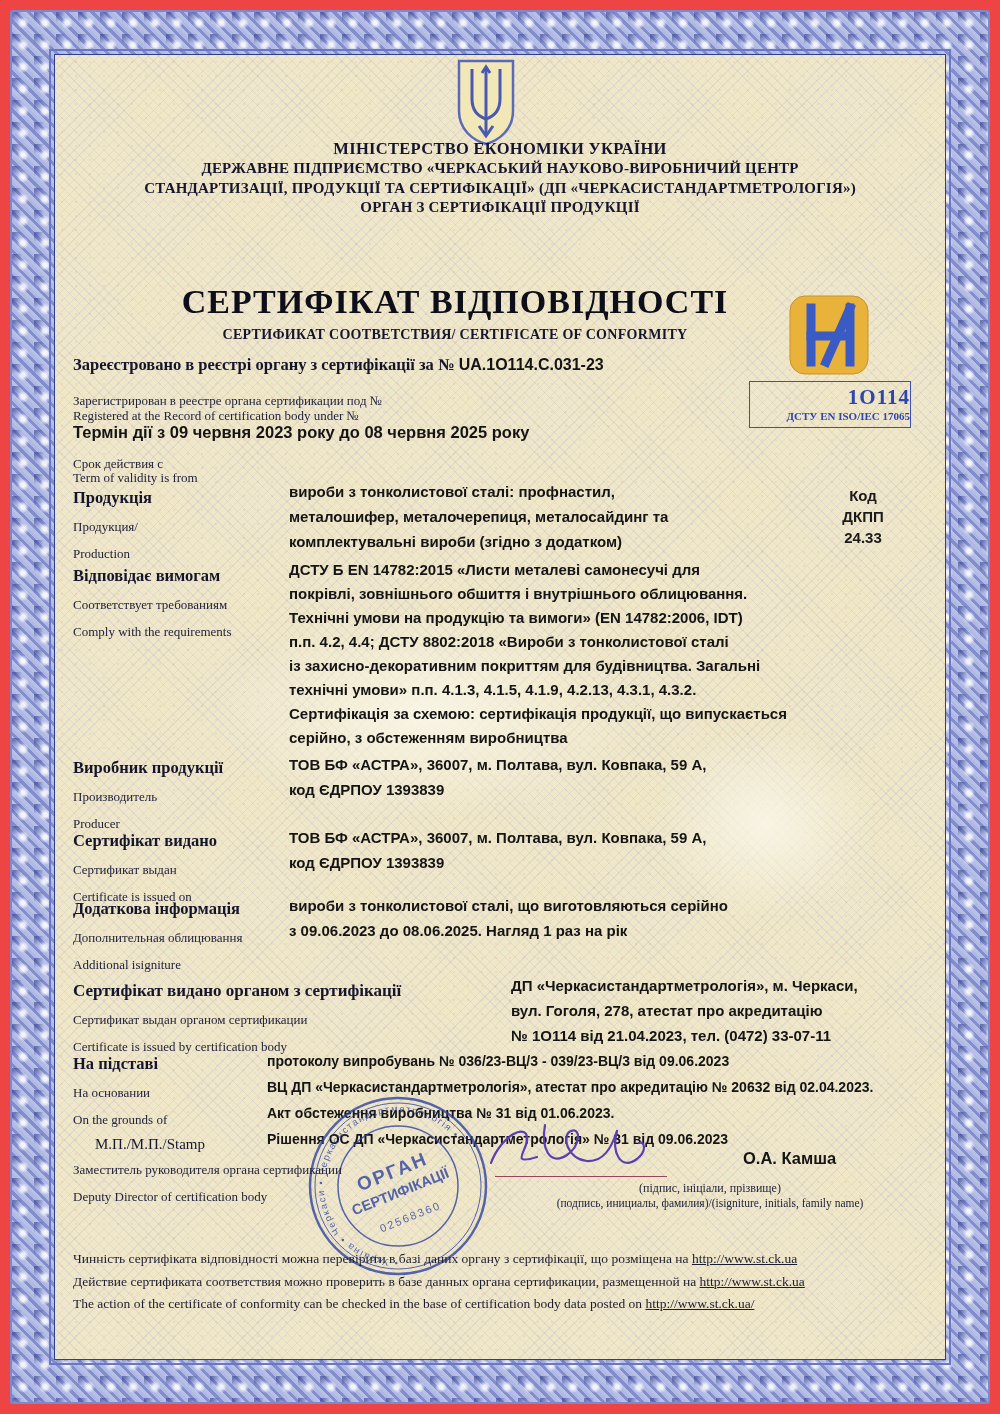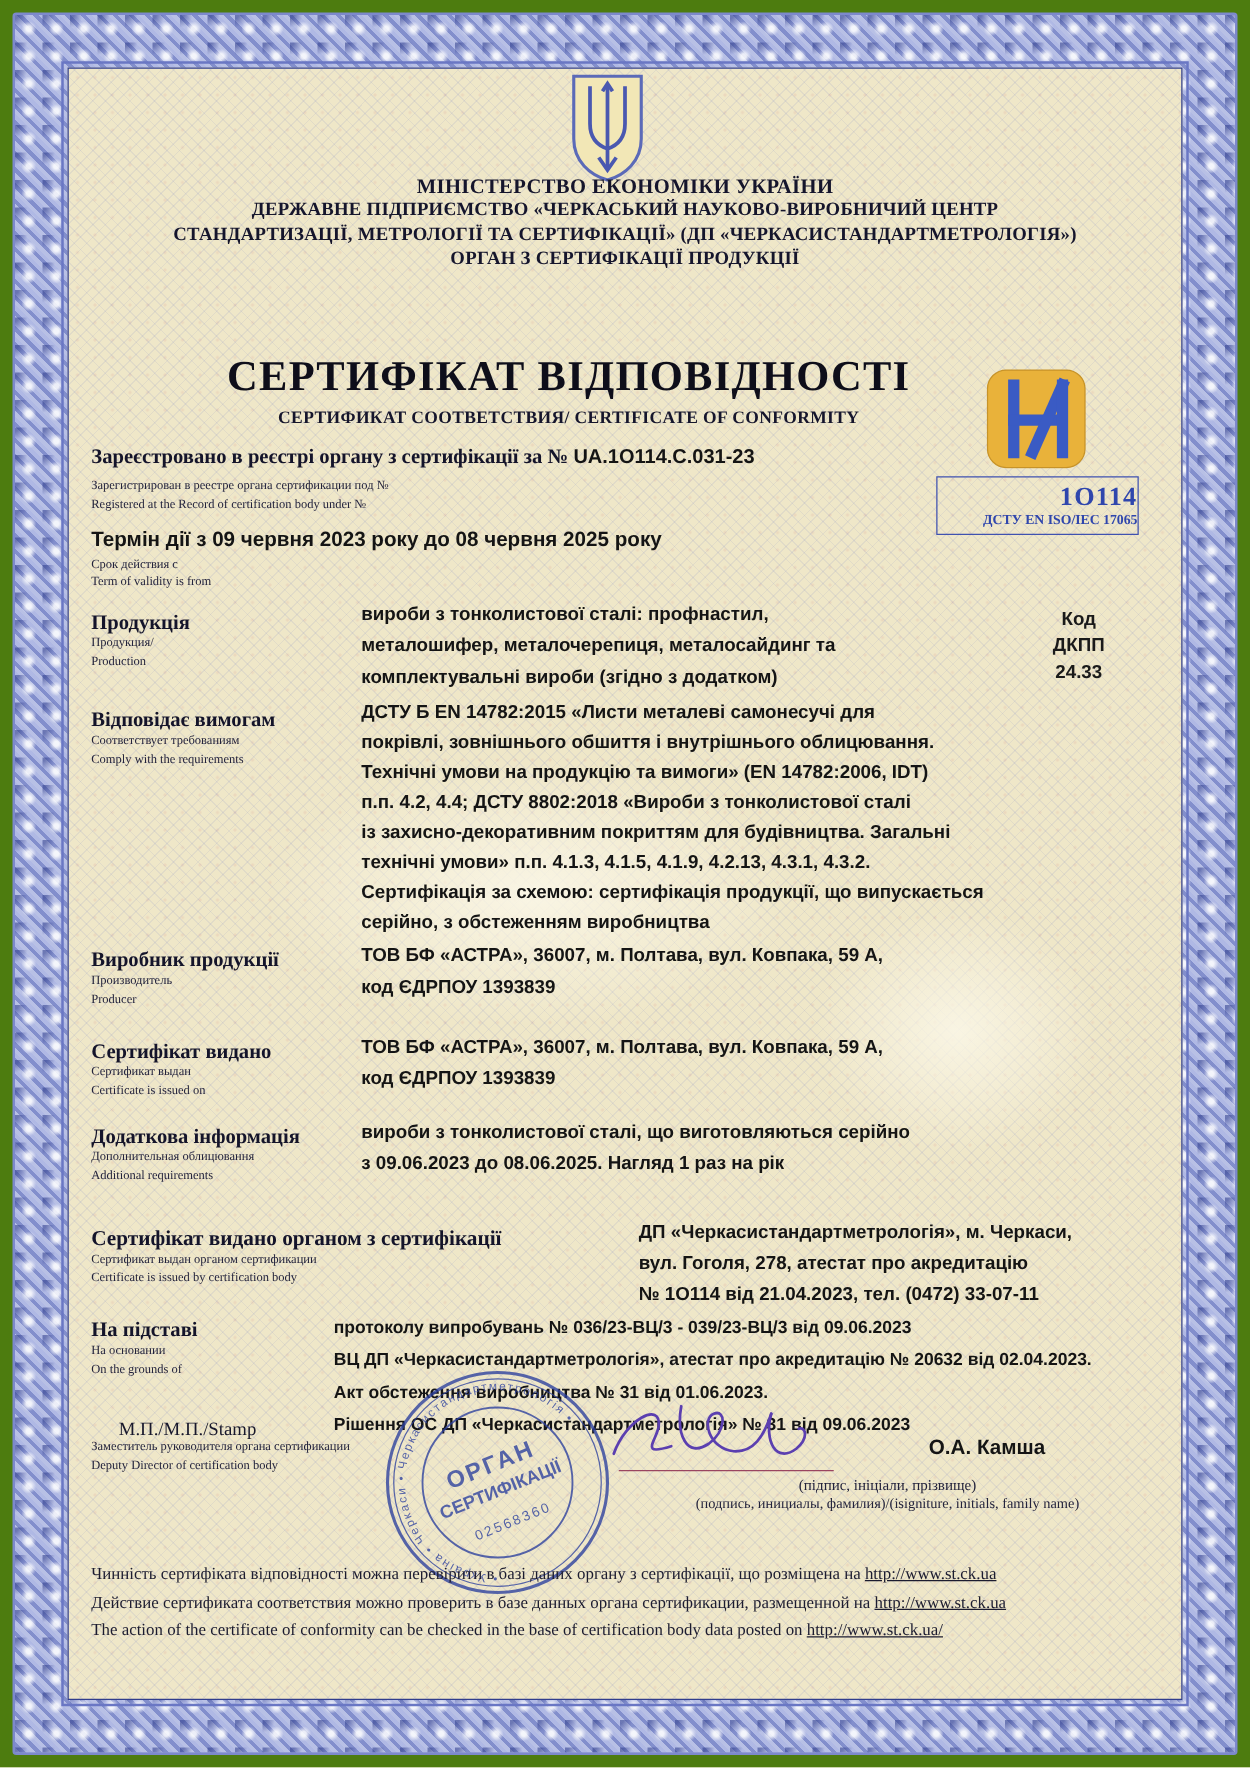--- a/index.html
+++ b/index.html
@@ -1,18 +1,18 @@
 <!DOCTYPE html>
 <html><head>
 <meta charset="utf-8">
 <style>
   html,body{margin:0;padding:0;}
   body{width:1000px;height:1414px;background:#ffffff;overflow:hidden;
        font-family:"Liberation Serif",serif;}
-  .page{position:relative;width:1000px;height:1414px;background:#4d7c0f;}
+  .page{position:relative;width:1000px;height:1414px;background:#ef4444;}
 
   
   .band{position:absolute;inset:10px;border:2px solid #7d89cc;border-radius:3px;
     background-color:#9aa5da;
     background-image:
       radial-gradient(circle at 11px 11px, rgba(255,255,255,0.85) 2px, rgba(255,255,255,0) 6px),
       radial-gradient(circle at 0 0, rgba(47,61,140,0.55) 3px, rgba(47,61,140,0) 10px),
       repeating-linear-gradient(45deg, rgba(255,255,255,0.30) 0 3px, rgba(92,106,182,0.38) 3px 6px, rgba(206,212,242,0.42) 6px 9px);
     background-size:22px 22px,22px 22px,auto;}
 
@@ -30,21 +30,21 @@
   .abs{position:absolute;}
   .center{left:0;right:0;text-align:center;}
 
   .hdr1{font-weight:bold;font-size:16.5px;color:#15152c;letter-spacing:.3px;}
   .hdr2{font-weight:bold;font-size:15px;color:#15152c;letter-spacing:.2px;line-height:19.5px;}
 
   .title{font-weight:bold;font-size:34px;color:#0e0e1a;letter-spacing:1px;}
   .subtitle{font-weight:bold;font-size:14px;color:#15152c;letter-spacing:.3px;}
 
   .lblserif{font-weight:bold;font-size:16.5px;color:#14142a;}
-  .sub{font-size:10px;color:#23233c;line-height:14.5px;}
+  .sub{font-size:13px;color:#23233c;line-height:14.5px;margin-top:12px;}
   .val{font-family:"Liberation Sans",sans-serif;font-weight:bold;font-size:15px;
        color:#141414;white-space:pre;line-height:25px;}
   .serifbold{font-weight:bold;color:#14142a;}
   .sansbold{font-family:"Liberation Sans",sans-serif;font-weight:bold;color:#141414;}
 
   .badgebox{border:1.5px solid #3f51b0;text-align:right;color:#2f46ad;}
   .badgebox .n{font-weight:bold;font-size:21px;letter-spacing:1px;line-height:24px;}
   .badgebox .s{font-weight:bold;font-size:11px;line-height:14px;}
 
   .code{font-family:"Liberation Sans",sans-serif;font-weight:600;font-size:15px;
@@ -77,21 +77,21 @@
           <path d="M45,12 V42 C45,53 40,59 31,62"></path>
           <path d="M31,62 V78"></path>
           <path d="M24,69 L31,79 L38,69"></path>
         </g>
       </svg>
     </div>
 
     <div class="abs center" style="top:84px;">
       <div class="hdr1">МІНІСТЕРСТВО ЕКОНОМІКИ УКРАЇНИ</div>
       <div class="hdr2">ДЕРЖАВНЕ ПІДПРИЄМСТВО «ЧЕРКАСЬКИЙ НАУКОВО-ВИРОБНИЧИЙ ЦЕНТР</div>
-      <div class="hdr2">СТАНДАРТИЗАЦІЇ, МЕТРОЛОГІЇ ТА СЕРТИФІКАЦІЇ» (ДП «ЧЕРКАСИСТАНДАРТМЕТРОЛОГІЯ»)</div>
+      <div class="hdr2">СТАНДАРТИЗАЦІЇ, ПРОДУКЦІЇ ТА СЕРТИФІКАЦІЇ» (ДП «ЧЕРКАСИСТАНДАРТМЕТРОЛОГІЯ»)</div>
       <div class="hdr2">ОРГАН З СЕРТИФІКАЦІЇ ПРОДУКЦІЇ</div>
     </div>
 
     <div class="abs center title" style="top:228px;margin-left:-90px;">СЕРТИФІКАТ ВІДПОВІДНОСТІ</div>
     <div class="abs center subtitle" style="top:272px;margin-left:-90px;">СЕРТИФИКАТ СООТВЕТСТВИЯ/ CERTIFICATE OF CONFORMITY</div>
 
     <div class="abs" style="left:734px;top:240px;width:80px;height:80px;">
       <svg width="80" height="80" viewBox="0 0 80 80">
         <rect x="1" y="1" width="78" height="78" rx="15" fill="#e9b23a" stroke="#c79328" stroke-width="1"></rect>
         <g stroke="#3a5bc4" stroke-width="9" fill="none" stroke-linecap="square">
@@ -156,21 +156,21 @@
       <div class="lblserif">Сертифікат видано</div>
       <div class="sub">Сертификат выдан</div>
       <div class="sub">Certificate is issued on</div>
     </div>
     <div class="abs val" style="left:234px;top:770px;">ТОВ БФ «АСТРА», 36007, м. Полтава, вул. Ковпака, 59 А,
 код ЄДРПОУ 1393839</div>
 
     <div class="abs" style="left:18px;top:844px;">
       <div class="lblserif">Додаткова інформація</div>
       <div class="sub">Дополнительная облицювання</div>
-      <div class="sub">Additional requirements</div>
+      <div class="sub">Additional isigniture</div>
     </div>
     <div class="abs val" style="left:234px;top:838px;">вироби з тонколистової сталі, що виготовляються серійно
 з 09.06.2023 до 08.06.2025. Нагляд 1 раз на рік</div>
 
     <div class="abs" style="left:18px;top:926px;">
       <div class="lblserif" style="font-size:17px;">Сертифікат видано органом з сертифікації</div>
       <div class="sub">Сертификат выдан органом сертификации</div>
       <div class="sub">Certificate is issued by certification body</div>
     </div>
     <div class="abs val" style="left:456px;top:918px;">ДП «Черкасистандартметрологія», м. Черкаси,

